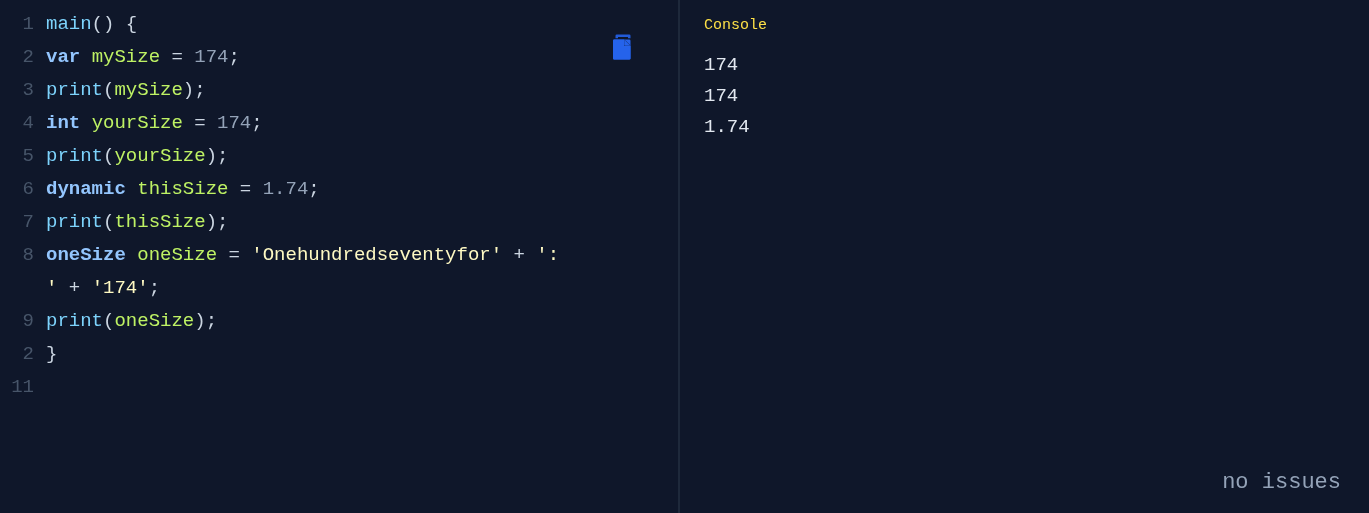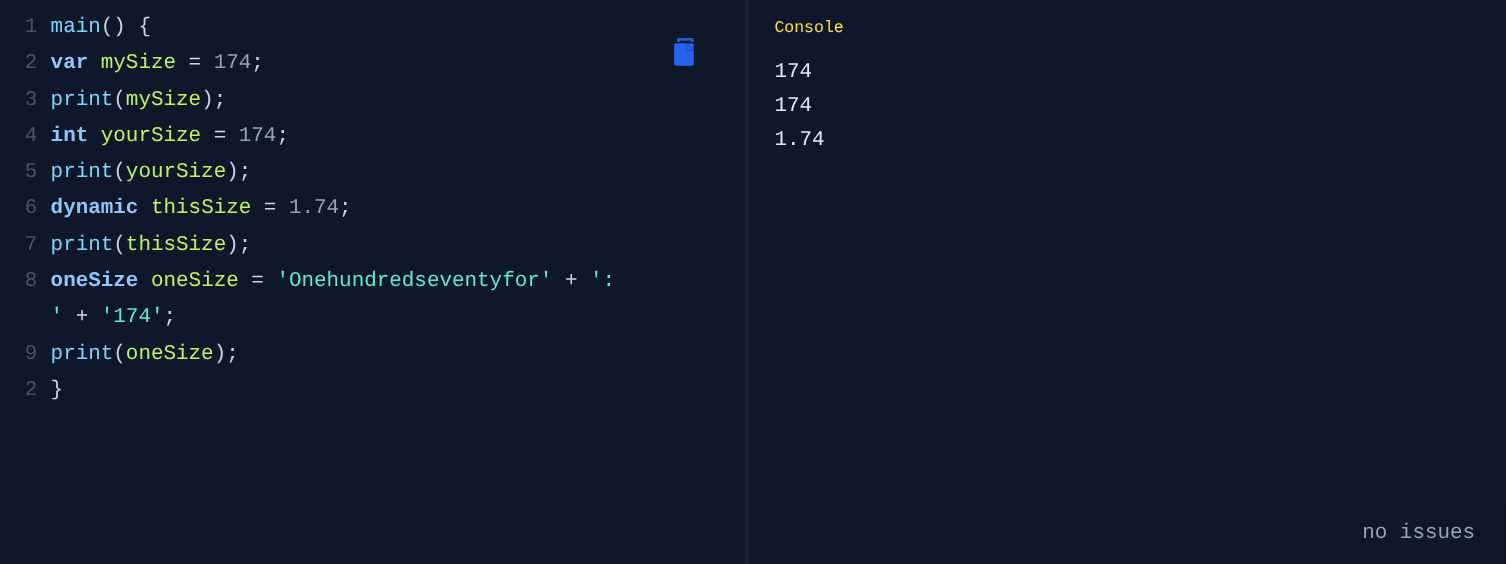--- a/index.html
+++ b/index.html
@@ -44,21 +44,21 @@
   .code {
     white-space: pre-wrap;
     word-break: break-word;
     flex: 1;
     padding-right: 106px;
   }
   .tok-kw   { color: #93c5fd; font-weight: bold; }        
   .tok-fn   { color: #7dd3fc; }        
   .tok-id   { color: #bef264; }        
   .tok-num  { color: #94a3b8; }        
-  .tok-str  { color: #5eead4; }        
+  .tok-str  { color: #fef9c3; }        
   .tok-pun  { color: #cbd5e1; }        
   .tok-op   { color: #cbd5e1; }        
   .copy-btn {
     position: absolute;
     top: 32px;
     right: 40px;
     width: 30px;
     height: 30px;
     cursor: pointer;
     color: #2563eb;
@@ -80,21 +80,21 @@
   .console-line {
     color: #e2e8f0;
     line-height: 31px;
     white-space: pre;
   }
   .status {
     position: absolute;
     bottom: 18px;
     right: 28px;
     color: #94a3b8;
-    font-size: 19px;
+    font-size: 22px;
   }
 </style>
 </head>
 <body>
 
 <div class="app">
 
   <div class="editor-pane">
     <div class="copy-btn">
       <svg viewBox="0 0 24 24" fill="currentColor">
@@ -141,20 +141,24 @@
           <div class="code"><span class="tok-kw">oneSize</span><span class="tok-pun"> </span><span class="tok-id">oneSize</span><span class="tok-pun"> = </span><span class="tok-str">'Onehundredseventyfor'</span><span class="tok-op"> + </span><span class="tok-str">': '</span><span class="tok-op"> + </span><span class="tok-str">'174'</span><span class="tok-pun">;</span></div>
         </div>
         <div class="code-row">
           <div class="gutter">9</div>
           <div class="code"><span class="tok-fn">print</span><span class="tok-pun">(</span><span class="tok-id">oneSize</span><span class="tok-pun">);</span></div>
         </div>
         <div class="code-row">
           <div class="gutter">2</div>
           <div class="code"><span class="tok-pun">}</span></div>
         </div>
+        <div class="code-row">
+          <div class="gutter">11</div>
+          <div class="code"></div>
+        </div>
       </div>
   </div>
 
   <div class="console-pane">
     <div class="console-title">Console</div>
     <div id="console-output">
         <div class="console-line">174</div>
         <div class="console-line">174</div>
         <div class="console-line">1.74</div>
       </div>

